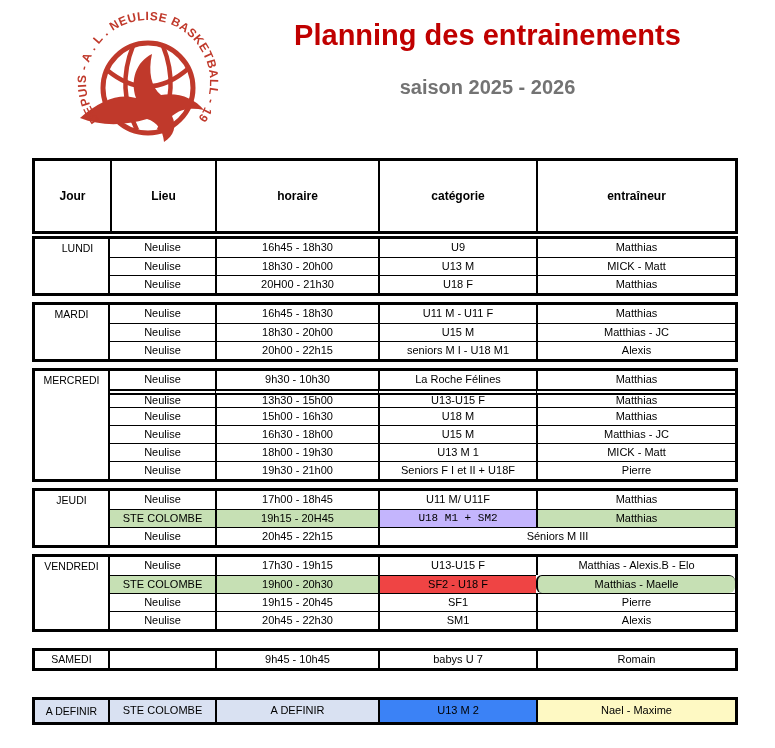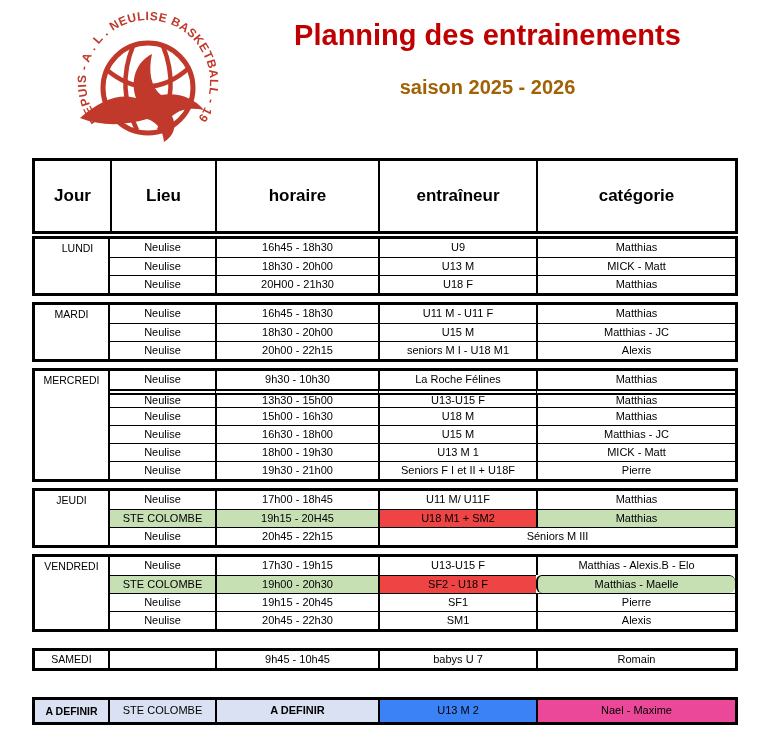--- a/index.html
+++ b/index.html
@@ -20,26 +20,26 @@
     border:3px solid #000;
     background:#fff;
   }
   .head-block{grid-auto-rows:70px;}
   .day-block{grid-auto-rows:18px;}
   .cell{
     display:flex;align-items:center;justify-content:center;
     box-sizing:border-box;font-size:11px;line-height:1.05;
     background:#fff;white-space:nowrap;overflow:hidden;
   }
-  .hcell{font-weight:bold;font-size:17px;}
+  .hcell{font-weight:bold;font-size:12px;}
   .vline{border-left:2px solid #000;}
   .day-cell{border-right:2px solid #000;align-items:flex-start;font-size:10.5px;}
   .rt{border-top:1px solid #000;}
   .rt-dbl{border-top:6px double #000;}
-  .b{font-weight:bold;}
+  .b{font-weight:normal;}
 </style>
 </head>
 <body>
 
 <div class="page">
 
   <svg class="brand" viewBox="0 0 180 140" aria-hidden="true">
     <defs>
       <path id="tarc" d="M 41.1,110.2 A 62,62 0 1 1 138.9,110.2"></path>
     </defs>
@@ -52,30 +52,30 @@
     <path fill="#c0392b" d="M22,108 C42,90 62,83 78,88 C72,70 78,52 94,44 C90,62 93,77 103,85
          C120,82 136,88 146,100 C133,97 122,99 114,106 C119,116 116,126 106,132
          C105,120 99,112 89,109 C66,116 42,116 22,108 Z"></path>
     <text font-size="12" font-weight="bold" fill="#c0392b" letter-spacing="0.6">
       <textPath href="#tarc">DEPUIS  -  A . L .  NEULISE  BASKETBALL  -  1933</textPath>
     </text>
   </svg>
 
   <div class="titles">
     <h1 class="main-title" style="color:#c00000">Planning des entrainements</h1>
-    <h2 class="sub-title" style="color:#a16207">saison 2025 - 2026</h2>
+    <h2 class="sub-title" style="color:#737373">saison 2025 - 2026</h2>
   </div>
 
   <div class="schedule">
     <div class="head-block">
       <div class="cell hcell">Jour</div>
       <div class="cell hcell vline">Lieu</div>
       <div class="cell hcell vline">horaire</div>
+      <div class="cell hcell vline">catégorie</div>
       <div class="cell hcell vline">entraîneur</div>
-      <div class="cell hcell vline">catégorie</div>
     </div>
     <div id="day-blocks">
         <section class="day-block" style="margin-top: 2px; grid-auto-rows: 18px;">
           <div class="cell day-cell" style="grid-area: 1 / 1 / span 3; line-height: 18px; padding-left: 12px;">LUNDI</div>
           <div class="cell">Neulise</div>
           <div class="cell vline">16h45 - 18h30</div>
           <div class="cell vline">U9</div>
           <div class="cell vline">Matthias</div>
           <div class="cell rt">Neulise</div>
           <div class="cell vline rt">18h30 - 20h00</div>
@@ -129,21 +129,21 @@
           <div class="cell vline rt">Pierre</div>
         </section>
         <section class="day-block" style="margin-top: 6px; grid-auto-rows: 18px;">
           <div class="cell day-cell" style="grid-area: 1 / 1 / span 3; line-height: 18px;">JEUDI</div>
           <div class="cell">Neulise</div>
           <div class="cell vline">17h00 - 18h45</div>
           <div class="cell vline">U11 M/ U11F</div>
           <div class="cell vline">Matthias</div>
           <div class="cell rt" style="background: rgb(198, 224, 180);">STE COLOMBE</div>
           <div class="cell vline rt" style="background: rgb(198, 224, 180);">19h15 - 20H45</div>
-          <div class="cell vline rt" style="background: #ef4444;">U18 M1 + SM2</div>
+          <div class="cell vline rt" style="background: #c4b5fd; font-family: Liberation Mono, monospace;">U18 M1 + SM2</div>
           <div class="cell vline rt" style="background: rgb(198, 224, 180);">Matthias</div>
           <div class="cell rt">Neulise</div>
           <div class="cell vline rt">20h45 - 22h15</div>
           <div class="cell vline rt" style="grid-column: span 2;">Séniors M III</div>
         </section>
         <section class="day-block" style="margin-top: 6px; grid-auto-rows: 18px;">
           <div class="cell day-cell" style="grid-area: 1 / 1 / span 4; line-height: 18px;">VENDREDI</div>
           <div class="cell">Neulise</div>
           <div class="cell vline">17h30 - 19h15</div>
           <div class="cell vline">U13-U15 F</div>
@@ -166,18 +166,18 @@
           <div class="cell"></div>
           <div class="cell vline">9h45 - 10h45</div>
           <div class="cell vline">babys U 7</div>
           <div class="cell vline">Romain</div>
         </section>
         <section class="day-block" style="margin-top: 26px; grid-auto-rows: 22px;">
           <div class="cell day-cell b" style="grid-area: 1 / 1 / span 1; line-height: 22px; background: rgb(217, 225, 242);">A DEFINIR</div>
           <div class="cell" style="background: rgb(217, 225, 242);">STE COLOMBE</div>
           <div class="cell vline b" style="background: rgb(217, 225, 242);">A DEFINIR</div>
           <div class="cell vline" style="background: #3b82f6;">U13 M 2</div>
-          <div class="cell vline" style="background: #ec4899;">Nael - Maxime</div>
+          <div class="cell vline" style="background: #fef9c3;">Nael - Maxime</div>
         </section>
       </div>
   </div>
 
 </div>
 
 </body></html>

